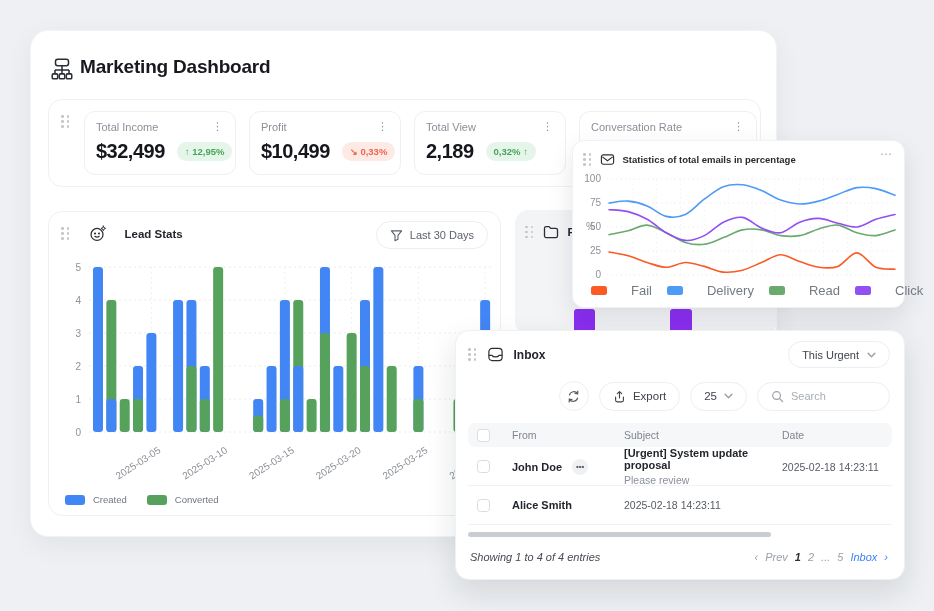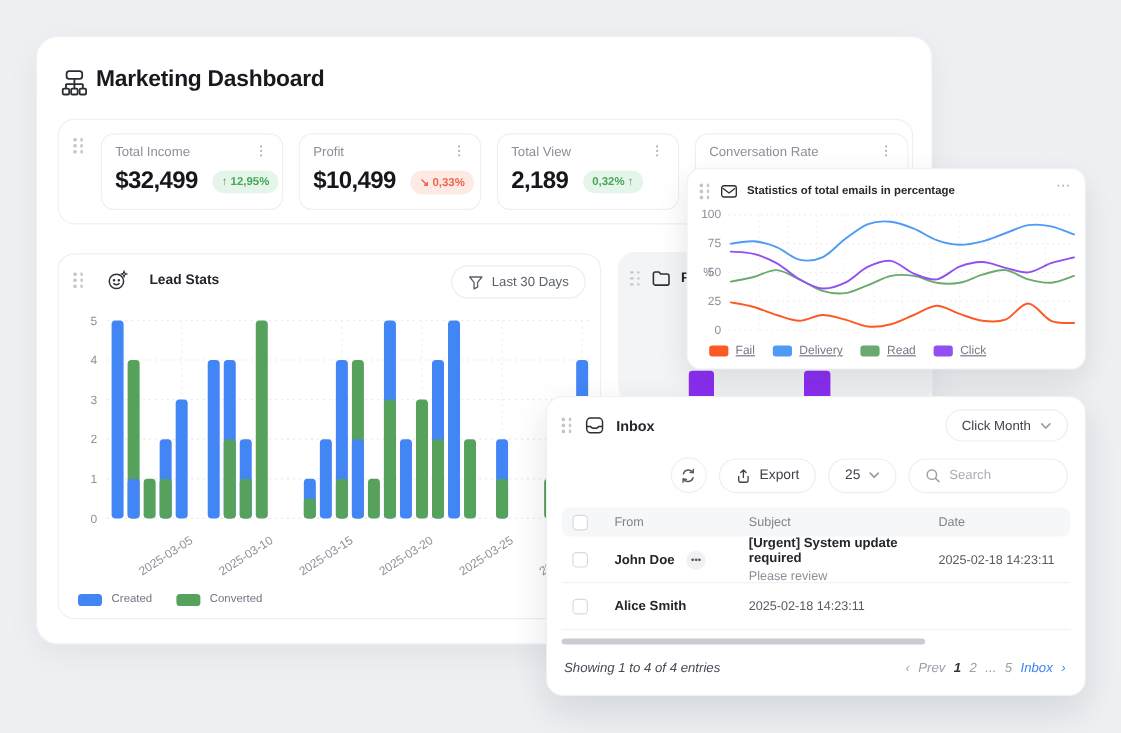--- a/index.html
+++ b/index.html
@@ -49,21 +49,21 @@
     background:#f3f4f6; border-radius:14px; z-index:2; }
   .fp-bar { position:absolute; border-radius:3px 3px 0 0; }
 
   
   .float-chart { position:absolute; left:572px; top:140px; width:333px; height:168px;
     background:#fff; border:1px solid #f0f1f3; border-radius:12px;
     box-shadow:0 10px 26px rgba(20,24,40,.10); z-index:3; }
   .fc-title { font-size:9.5px; font-weight:700; color:#272a30; }
   .fc-more { position:absolute; right:12px; top:6px; font-size:12px; color:#a6abb3; cursor:pointer; }
   .email-legend { position:absolute; left:18px; bottom:9px; display:flex; gap:15px; align-items:center; }
-  .email-legend .lg-item { font-size:10px; color:#747a84; gap:6px;text-decoration:underline; }
+  .email-legend .lg-item { font-size:13px; color:#747a84; gap:24px; }
   .email-legend .lg-sw { width:16px; height:9px; border-radius:2.5px; }
 
   
   .inbox-panel { position:absolute; left:455px; top:330px; width:450px; height:250px;
     background:#fff; border:1px solid #f0f1f3; border-radius:14px;
     box-shadow:0 12px 30px rgba(20,24,40,.12); z-index:4; }
   .period-pill { position:absolute; right:14px; top:10px; height:27px; display:flex; align-items:center; gap:8px;
     padding:0 13px; border:1px solid #eceef0; border-radius:15px; font-size:11px; color:#3e434b; cursor:pointer; background:#fff; }
   .inbox-toolbar { position:absolute; right:14px; top:50px; display:flex; align-items:center; gap:10px; }
   .tool-circle { width:30px; height:30px; border:1px solid #eef0f2; border-radius:50%;
@@ -371,21 +371,21 @@
         </div>
       <span class="icon">
         <svg width="17" height="17" viewBox="0 0 18 18" fill="none" stroke="#2c2f35" stroke-width="1.3" stroke-linejoin="round">
           <rect x="2" y="2.5" width="14" height="13" rx="3.5"></rect>
           <path d="M2 10 h3.5 c0.7 2.1 6.3 2.1 7 0 H16"></path>
         </svg>
       </span>
       <span class="panel-title" style="font-size:12px">Inbox</span>
     </div>
     <div class="period-pill">
-      <span>Click Month</span>
+      <span>This Urgent</span>
       <span class="icon">
         <svg width="9" height="6" viewBox="0 0 8 5" fill="none" stroke="#9aa0a8" stroke-width="1.3" stroke-linecap="round">
             <polyline points="1,1 4,4 7,1"></polyline>
           </svg>
       </span>
     </div>
 
     <div class="inbox-toolbar">
       <div class="tool-circle">
         <span class="icon">
@@ -437,21 +437,21 @@
       <div class="tbl-body" id="tbl-body">
           <div class="tbl-row">
             <div>
               <div class="cb"></div>
             </div>
             <div class="cell-from">
               <span>John Doe</span>
               <span class="dots-badge">•••</span>
             </div>
             <div class="cell-subj">
-              <div class="s1">[Urgent] System update required</div>
+              <div class="s1">[Urgent] System update proposal</div>
               <div class="s2">Please review</div>
             </div>
             <div class="cell-date">2025-02-18 14:23:11</div>
           </div>
           <div class="tbl-row">
             <div>
               <div class="cb"></div>
             </div>
             <div class="cell-from">
               <span>Alice Smith</span>

